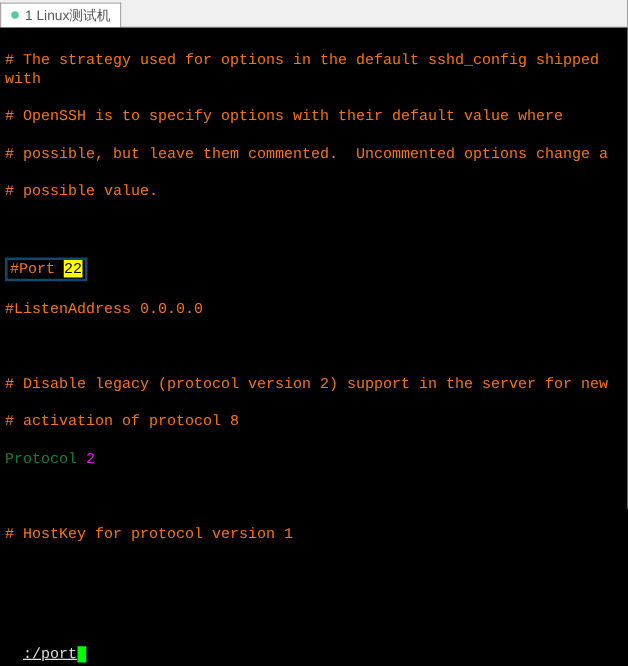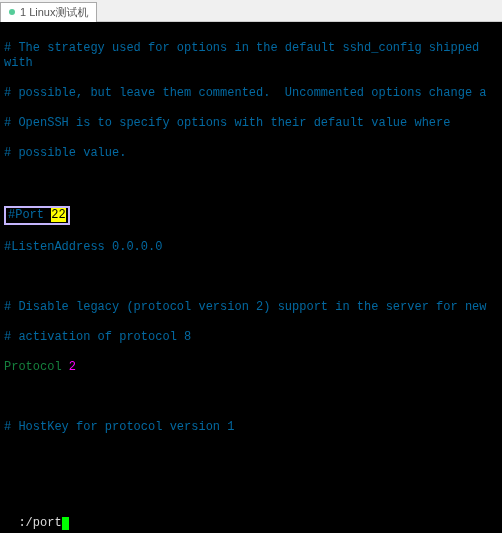--- a/index.html
+++ b/index.html
@@ -46,27 +46,27 @@
       background: #000;
       width: 100%;
       height: calc(100% - 22px);
       padding: 4px 4px;
       line-height: 1.25;
       letter-spacing: 0px;
       white-space: pre-wrap;
       word-break: break-word;
       position: relative;
     }
-    .txt-cyan { color: #0369a1; }
+    .txt-cyan { color: #f97316; }
     .txt-yellow { color: #15803d; }
     .txt-magenta { color: #ff00ff; }
-    .txt-white { color: #dddddd; }
+    .txt-white { color: #dddddd; text-decoration: underline; }
     .line { display: block; min-height: 15px; }
     .redbox {
-      border: 2px solid #c4b5fd;
+      border: 2px solid #0c4a6e;
       padding: 0px 2px;
       display: inline-block;
     }
     .hl-yellow {
       background: #ffff00;
       color: #000;
     }
     .status-line {
       position: absolute;
       bottom: 0;
@@ -87,22 +87,22 @@
 
 <div class="tab-bar">
   <div class="tab">
     <span class="tab-dot"></span>
     <span>1 Linux测试机</span>
   </div>
 </div>
 
 <div class="terminal">
 <span class="line txt-cyan"># The strategy used for options in the default sshd_config shipped with</span>
+<span class="line txt-cyan"># OpenSSH is to specify options with their default value where</span>
 <span class="line txt-cyan"># possible, but leave them commented.  Uncommented options change a</span>
-<span class="line txt-cyan"># OpenSSH is to specify options with their default value where</span>
 <span class="line txt-cyan"># possible value.</span>
 <span class="line">&nbsp;</span>
 <span class="line"><span class="redbox"><span class="txt-cyan">#Port </span><span class="hl-yellow">22</span></span></span>
 <span class="line txt-cyan">#ListenAddress 0.0.0.0</span>
 <span class="line">&nbsp;</span>
 <span class="line txt-cyan"># Disable legacy (protocol version 2) support in the server for new</span>
 <span class="line txt-cyan"># activation of protocol 8</span>
 <span class="line"><span class="txt-yellow">Protocol</span><span class="txt-magenta"> 2</span></span>
 <span class="line">&nbsp;</span>
 <span class="line txt-cyan"># HostKey for protocol version 1</span>

